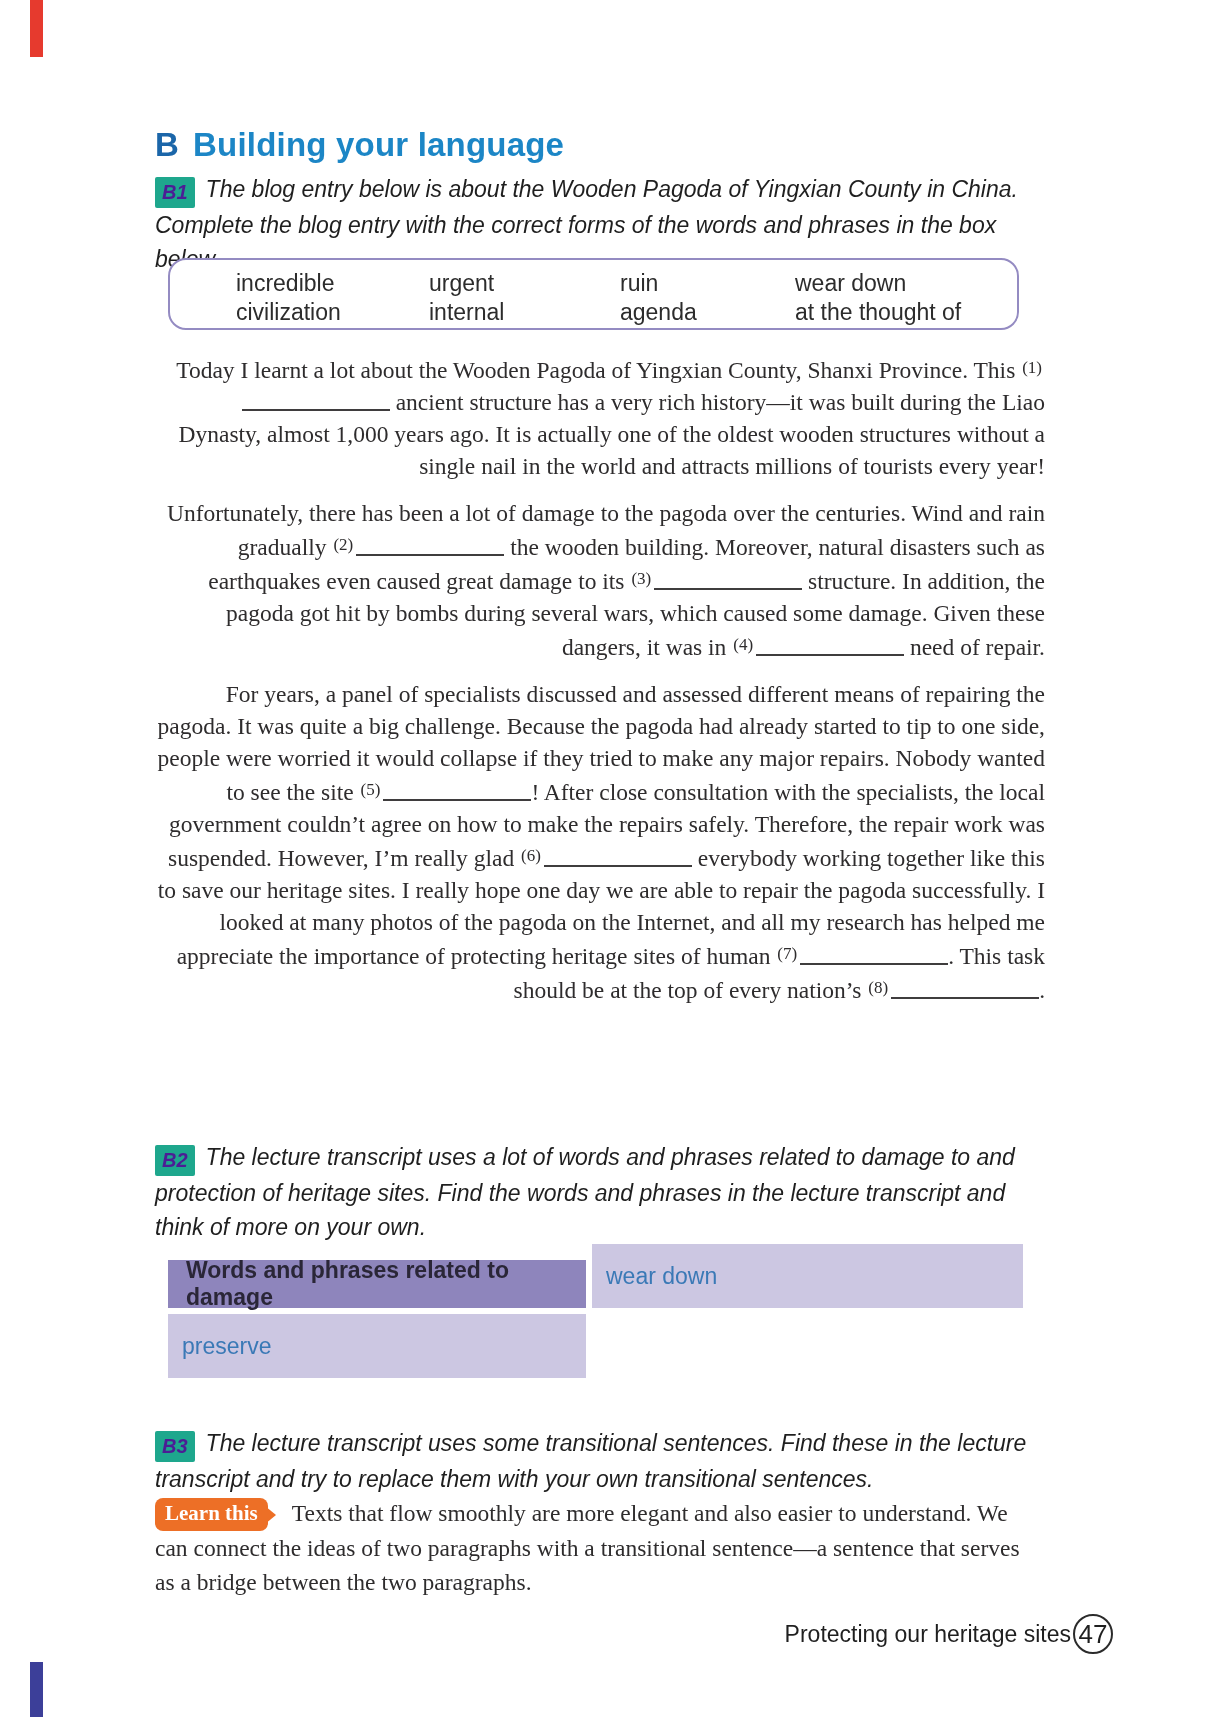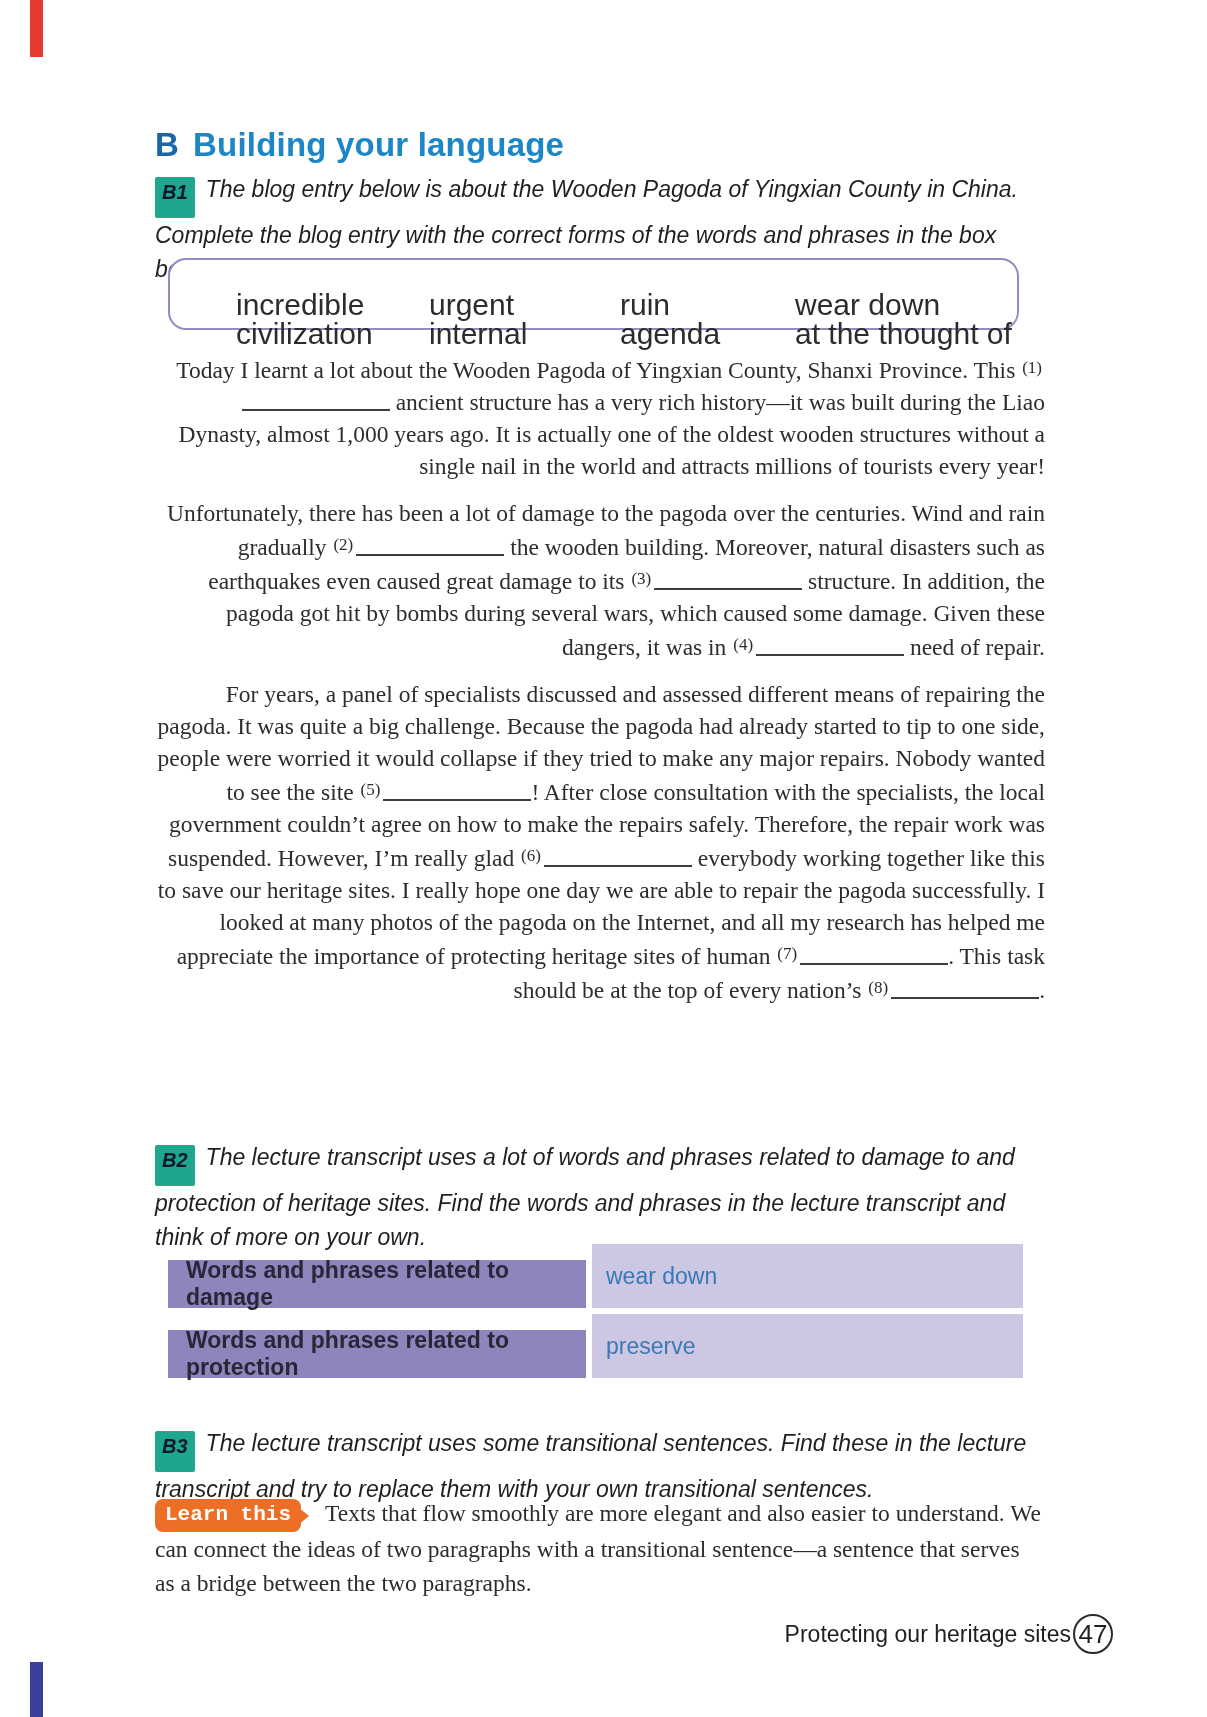--- a/index.html
+++ b/index.html
@@ -14,37 +14,37 @@
   .content{position:absolute;left:155px;top:0;width:890px;}
   .abs{position:absolute;left:0;width:890px;}
 
   
   .page-title{top:126px;font-weight:bold;font-size:33px;letter-spacing:0.2px;}
   .title-letter{color:var(--title-letter);margin-right:14px;}
   .title-text{color:var(--title-text);text-align:right;}
 
   
   .badge{
-    display:inline-block;background:var(--badge-teal);color:#0f172a;
-    font-weight:bold;font-size:20px;line-height:1;padding:5px 7px 16px;
+    display:inline-block;background:var(--badge-teal);color:#4c1d95;
+    font-weight:bold;font-size:20px;line-height:1;padding:5px 7px 6px;
     border-radius:2px;margin-right:11px;vertical-align:-2px;
   }
   .instr{
     font-style:italic;font-size:23px;line-height:34px;color:#1f1f1f;
   }
 
   
   .word-box{
     top:258px;left:13px;width:851px;height:72px;background:#fff;
     border:2.5px solid var(--word-box-border);border-radius:18px;
     box-sizing:border-box;
   }
   .word-grid{
     display:grid;grid-template-columns:193px 191px 175px auto;
-    padding:9px 0 0 66px;font-size:30px;line-height:29px;color:#2c2c2c;margin-top:21px;
+    padding:9px 0 0 66px;font-size:23px;line-height:29px;color:#2c2c2c;
   }
 
   
   .blog{top:352px;font-family:"Liberation Serif",serif;font-size:23.5px;
     line-height:32px;color:#2e2c2d;}
   .blog p{margin:0 0 15px 0;text-align:right;}
   .bl sup{font-size:17px;font-family:"Liberation Serif",serif;vertical-align:5px;margin:0 3px 0 1px;}
   .bl .line{display:inline-block;width:148px;height:14px;
     border-bottom:2px solid #3f3d3e;transform:translateY(1px);}
 
@@ -54,21 +54,21 @@
   .th-cell{background:var(--table-header-bg);display:flex;align-items:center;
     padding-left:18px;font-weight:bold;font-size:23px;color:#2a2637;margin-top:16px;}
   .td-cell{background:var(--table-cell-bg);display:flex;align-items:center;
     padding-left:14px;font-size:23px;color:var(--handwriting-blue);}
 
   
   .learn{top:1496px;font-family:"Liberation Serif",serif;font-size:23.5px;
     line-height:34px;color:#2e2c2d;}
   .learn-badge{
     position:relative;display:inline-block;background:var(--learn-orange);
-    color:#fff;font-family:Liberation Mono, monospace;font-weight:bold;
+    color:#fff;font-family:Liberation Serif, serif;font-weight:bold;
     font-size:21px;line-height:1;padding:5px 10px 7px;border-radius:8px;
     margin-right:24px;vertical-align:1px;
   }
   .learn-badge::after{
     content:"";position:absolute;left:calc(100% - 9px);top:50%;
     transform:translateY(-50%);width:0;height:0;
     border-top:14px solid transparent;border-bottom:14px solid transparent;
     border-left:17px solid var(--learn-orange);
   }
 
@@ -119,21 +119,20 @@
 
   <div class="abs" style="top:1140px;">
     <div class="instr">
       <span class="badge">B2</span><span>The lecture transcript uses a lot of words and phrases related to damage to and protection of heritage sites. Find the words and phrases in the lecture transcript and think of more on your own.</span>
     </div>
   </div>
 
   <div class="abs b2-table">
       <div class="th-cell">Words and phrases related to damage</div>
       <div class="td-cell">wear down</div>
-      <div class="th-cell">Words and phrases related to protection</div>
       <div class="td-cell">preserve</div>
     </div>
 
   <div class="abs" style="top:1426px;">
     <div class="instr">
       <span class="badge">B3</span><span>The lecture transcript uses some transitional sentences. Find these in the lecture transcript and try to replace them with your own transitional sentences.</span>
     </div>
   </div>
 
   <div class="abs learn">

